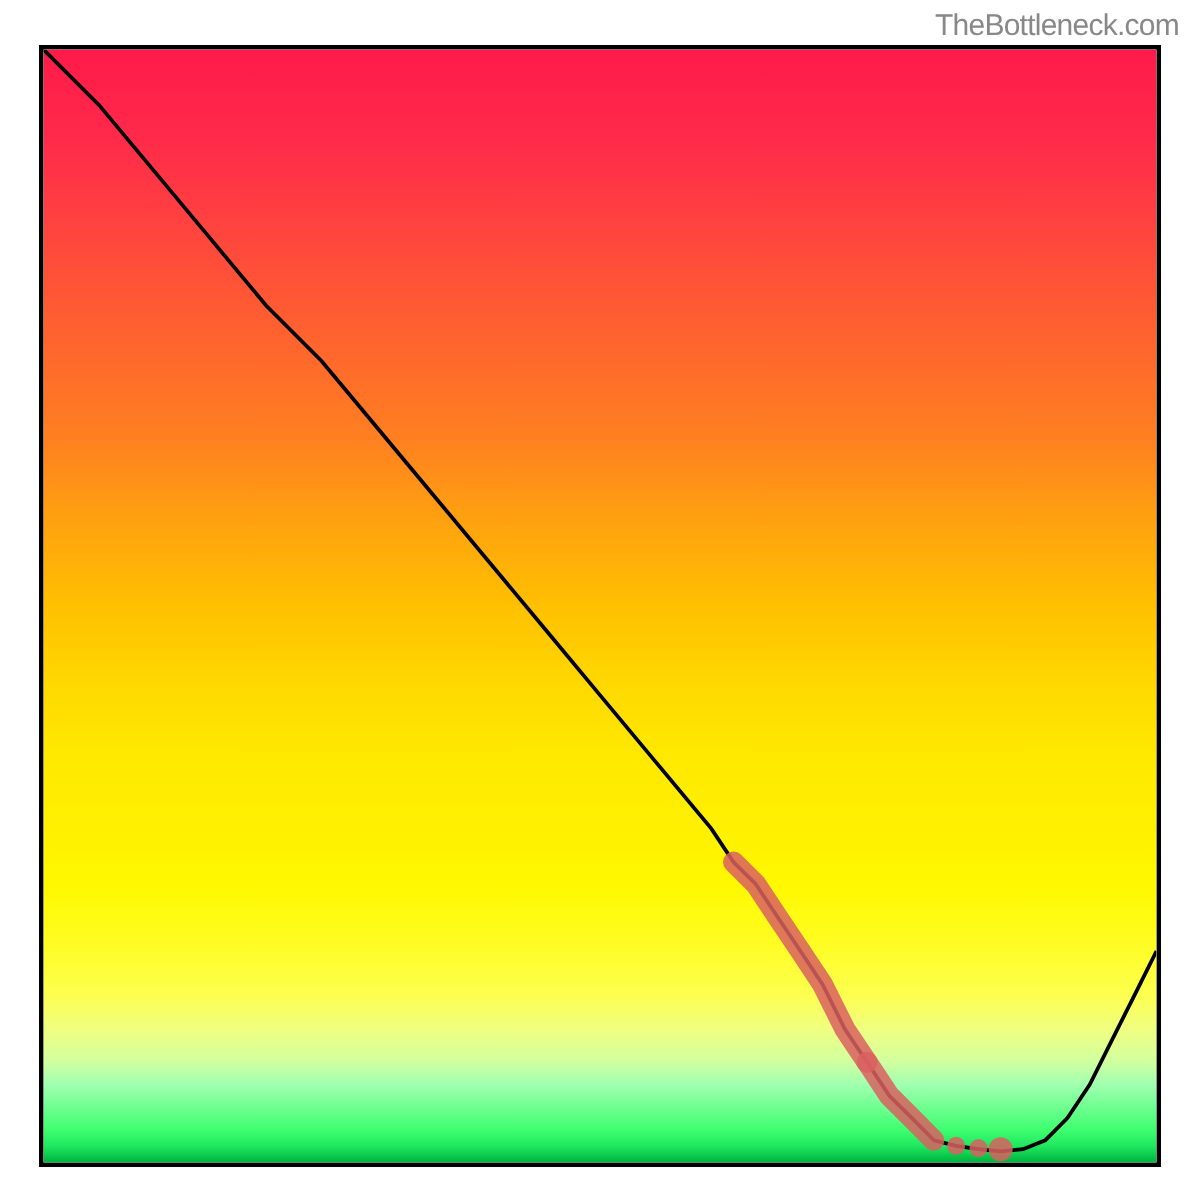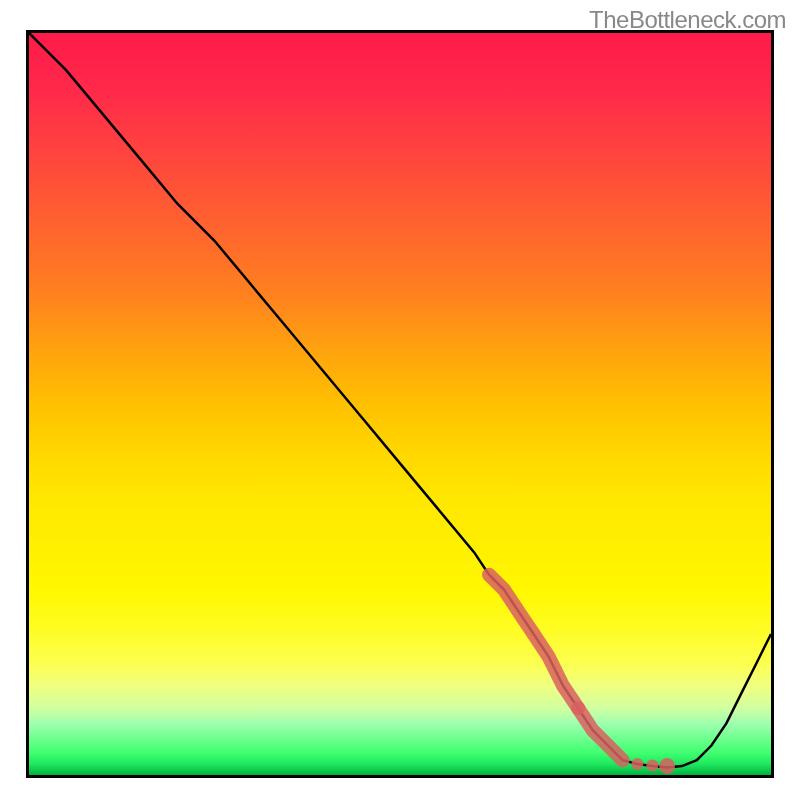--- a/index.html
+++ b/index.html
@@ -10,21 +10,21 @@
     background: #ffffff;
     font-family: Arial, sans-serif;
     position: relative;
     overflow: hidden;
   }
   .watermark {
     position: absolute;
     top: 6px;
     right: 14px;
     color: #888888;
-    font-size: 24px;
+    font-size: 20px;
     font-weight: 500;
     letter-spacing: -0.5px;
     z-index: 10;
   }
   .plot-area {
     position: absolute;
     top: 30px;
     left: 26px;
     width: 748px;
     height: 748px;

